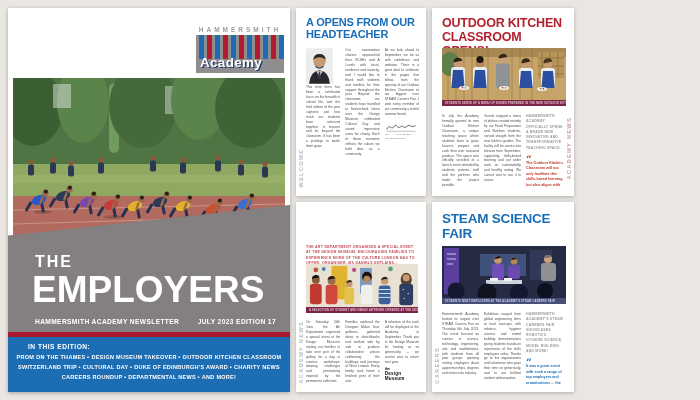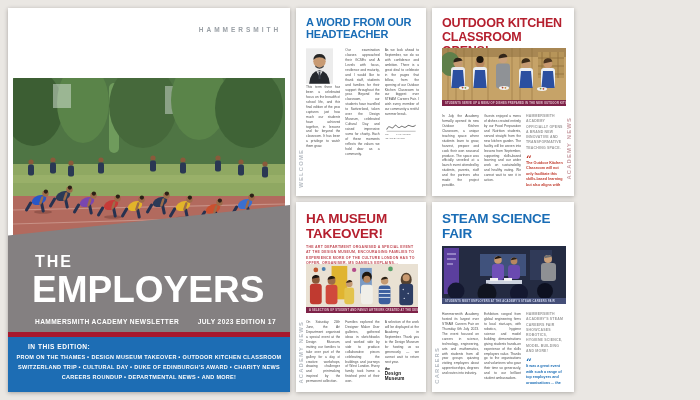--- a/index.html
+++ b/index.html
@@ -60,20 +60,24 @@
   .dm-s{font-size:3.6px;} .dm-b{font-size:4.6px;letter-spacing:.2px;}
 </style>
 </head>
 <body>
 
 <div class="stage">
 
   <div class="page" id="cover">
     <div class="logo">
       <div class="logo-top">HAMMERSMITH</div>
+      <div class="logo-box">
+        <div class="logo-stripes"></div>
+        <div class="logo-name">Academy</div>
+      </div>
     </div>
 
     <div class="cover-photo">
       <svg viewBox="0 0 272 172" preserveAspectRatio="none">
         <defs>
           <g id="rn">
             <ellipse cx="0" cy="0" rx="7.5" ry="4.6" fill="currentColor" transform="rotate(-22)"></ellipse>
             <circle cx="6.5" cy="-6.5" r="3.2" fill="#9c6b49"></circle>
             <circle cx="6.9" cy="-8.4" r="2.1" fill="#2b2017"></circle>
             <rect x="-9" y="1" width="3" height="11" rx="1.4" fill="#273250" transform="rotate(30 -9 1)"></rect>
@@ -137,21 +141,21 @@
     <div class="bluebox">
       <div class="bb-head">IN THIS EDITION:</div>
       <div class="bb-line">PROM ON THE THAMES ▪ DESIGN MUSEUM TAKEOVER ▪ OUTDOOR KITCHEN CLASSROOM</div>
       <div class="bb-line">SWITZERLAND TRIP ▪ CULTURAL DAY ▪ DUKE OF EDINBURGH'S AWARD ▪ CHARITY NEWS</div>
       <div class="bb-line">CAREERS ROUNDUP ▪ DEPARTMENTAL NEWS ▪ AND MORE!</div>
     </div>
   </div>
 
   <div class="panel" id="p1">
     <div class="vlabel" style="left:2px;bottom:8px;">WELCOME</div>
-    <div class="atitle blue" style="top:8px;font-size:11px;">A WORD FROM OUR HEADTEACHER</div>
+    <div class="atitle blue" style="top:8px;font-size:11px;">A OPENS FROM OUR HEADTEACHER</div>
     <div class="cols" style="left:10px;right:7px;top:40px;bottom:8px;">
       <div class="tcol">
         <span class="portrait">
           <svg viewBox="0 0 26 34">
             <rect width="26" height="34" fill="#ececec"></rect>
             <path d="M3 34 Q4 22 13 21 Q22 22 23 34 Z" fill="#26292e"></path>
             <path d="M10 22 L13 27 L16 22 Z" fill="#f5f5f5"></path>
             <rect x="12.1" y="22.5" width="1.8" height="7" fill="#3a3f4a"></rect>
             <circle cx="13" cy="12.5" r="6" fill="#c89b74"></circle>
             <path d="M7 11 Q7.5 5.5 13 5.5 Q18.5 5.5 19 11 Q16 8.6 13 8.6 Q10 8.6 7 11 Z" fill="#262626"></path>
@@ -226,21 +230,20 @@
           <span class="bigq">“</span>
           <span>The Outdoor Kitchen Classroom will not only facilitate this skills-based learning but also aligns with our passion for sustainability</span>
           
         </div>
       </div>
     </div>
   </div>
 
   <div class="panel" id="p3">
     <div class="vlabel" style="left:2px;bottom:8px;">ACADEMY NEWS</div>
-    <div class="atitle red" style="top:9px;font-size:13.5px;">HA MUSEUM TAKEOVER!</div>
     <div class="sf-red" style="position:absolute;left:10px;right:8px;top:43px;">THE ART DEPARTMENT ORGANISED A SPECIAL EVENT AT THE DESIGN MUSEUM, ENCOURAGING FAMILIES TO EXPERIENCE MORE OF THE CULTURE LONDON HAS TO OFFER. ORGANISER, MS DANIELS EXPLAINS...</div>
     <div class="photo" style="left:10px;top:62px;width:112px;">
       <svg viewBox="0 0 114 44">
         <rect width="114" height="44" fill="#e9e1d3"></rect>
         <rect x="26" y="2" width="16" height="34" fill="#e0b430"></rect>
         <rect x="55" y="4" width="12" height="26" fill="#7a9ac4"></rect>
         <circle cx="10" cy="6" r="2.4" fill="#c0572f"></circle>
           <circle cx="18" cy="5" r="2" fill="#4a7fb0"></circle>
         <circle cx="49" cy="6" r="2.2" fill="#b44a8a"></circle>
           <circle cx="86" cy="5" r="2.4" fill="#5aa06a"></circle>

